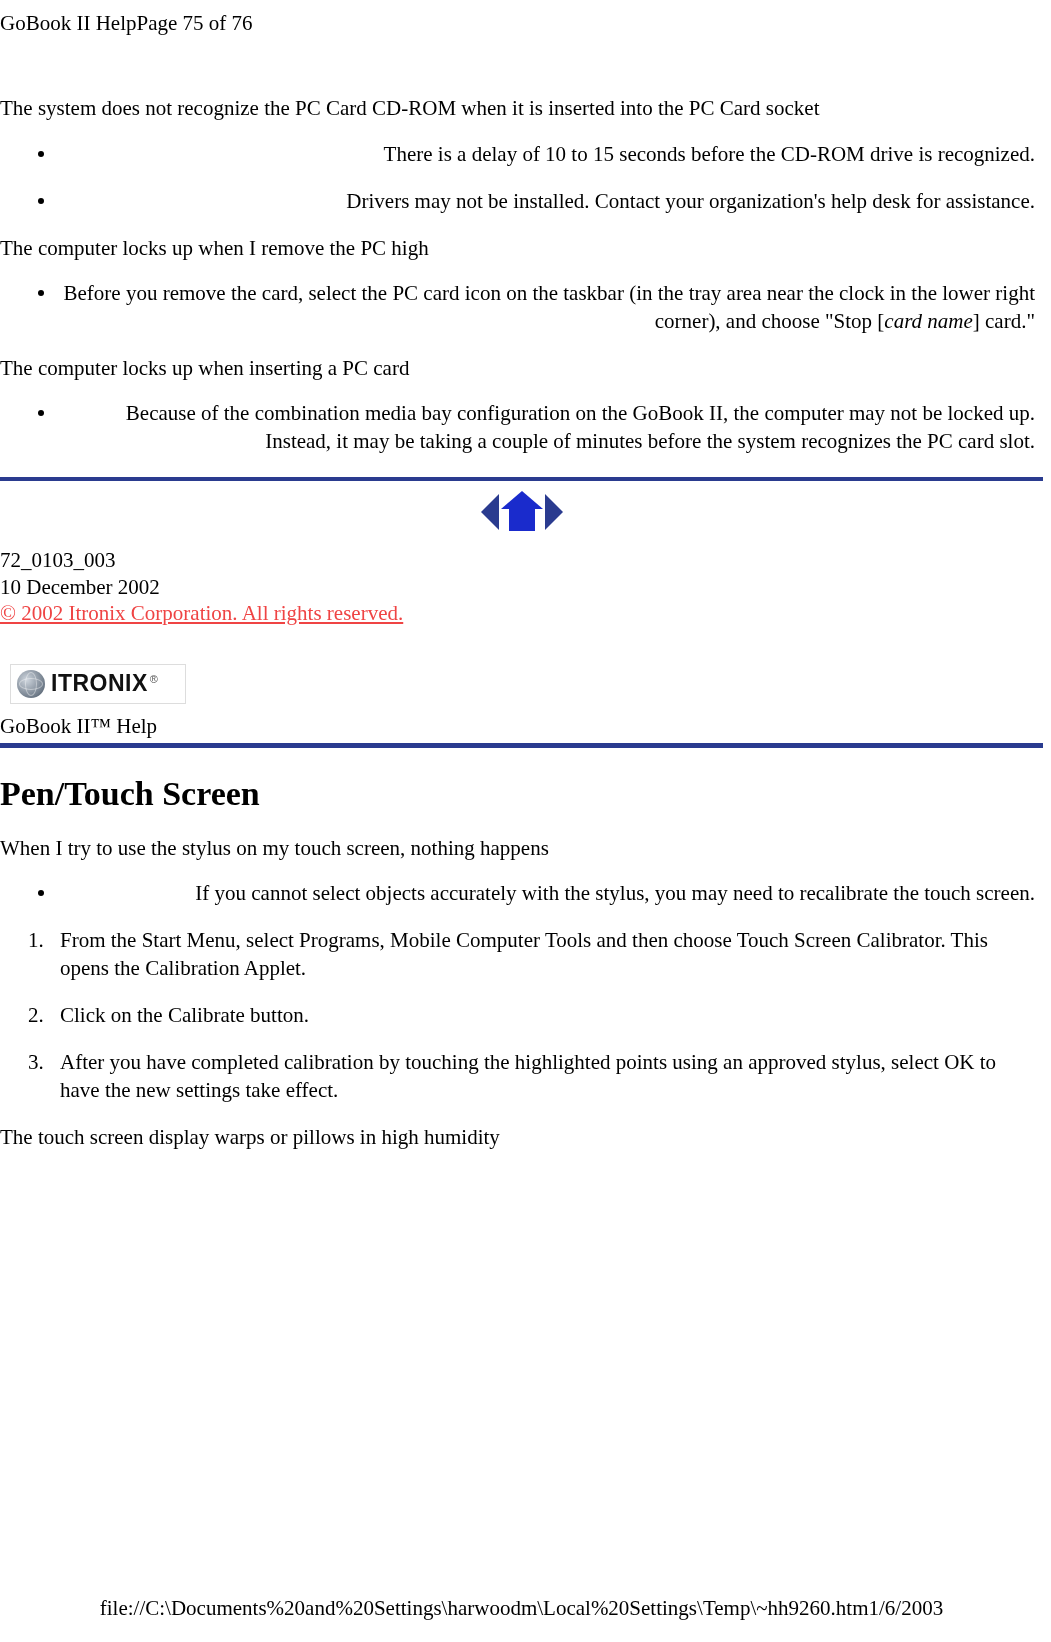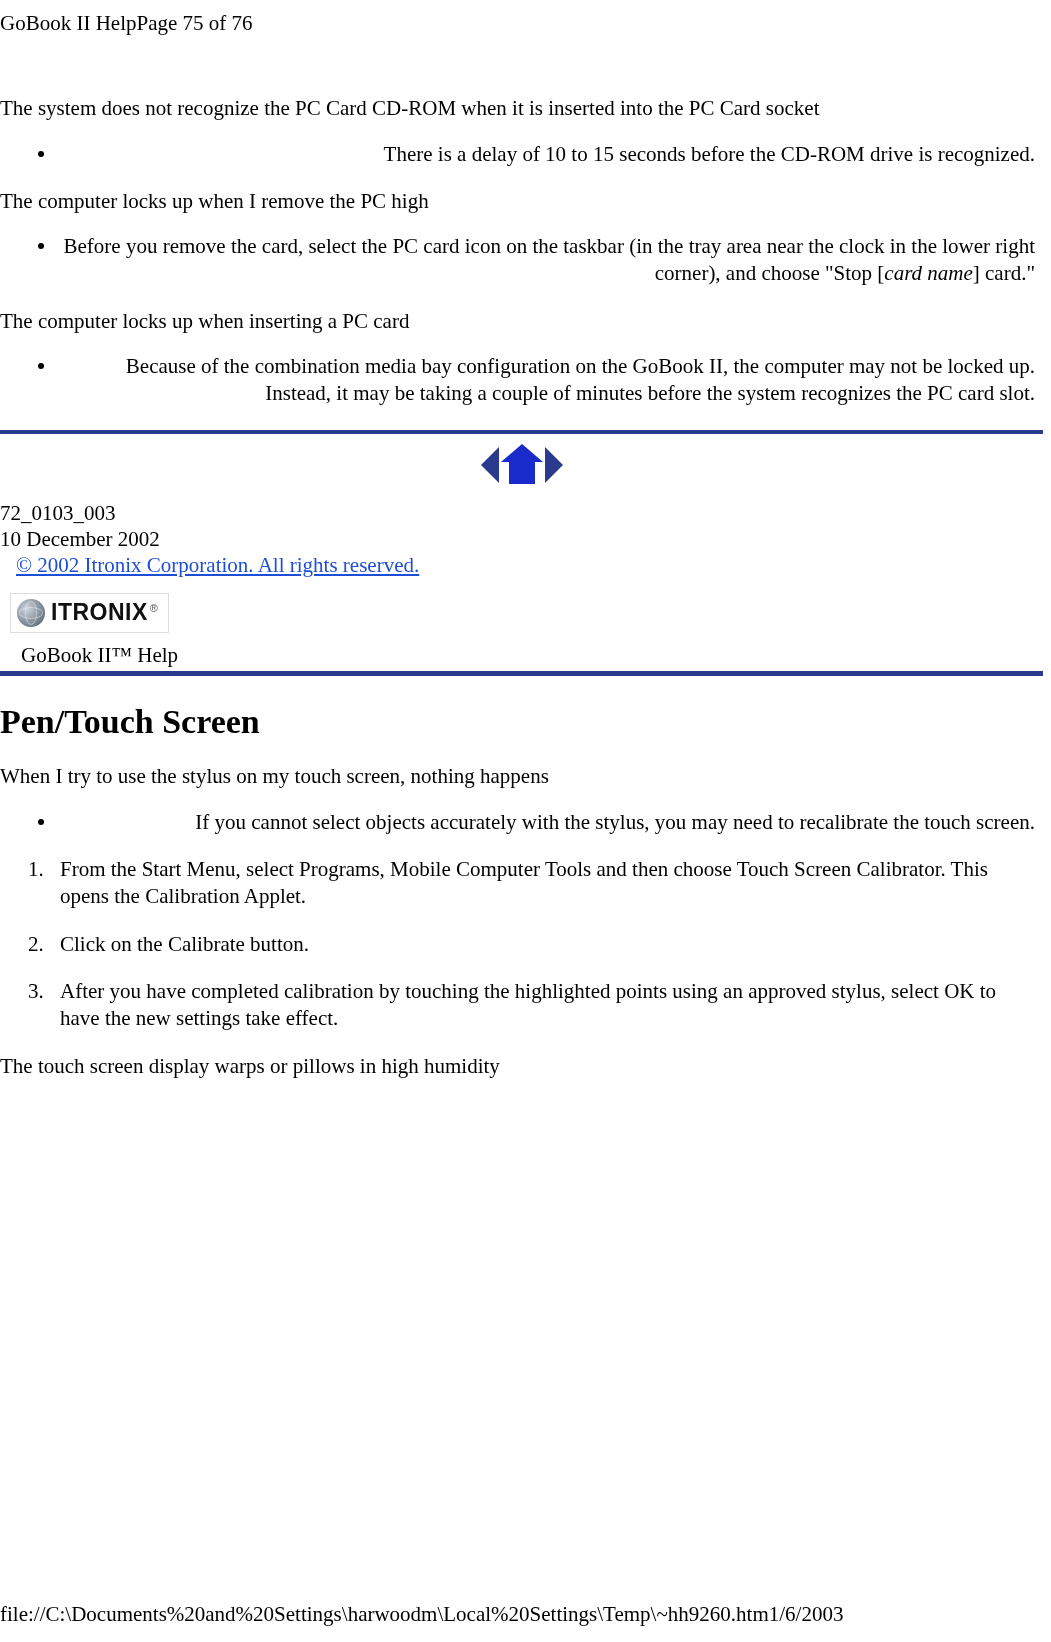--- a/index.html
+++ b/index.html
@@ -69,36 +69,36 @@
       border-right: 21px solid transparent;
       border-bottom: 18px solid #1a2bcc;
       position: absolute; top: 0; left: 0;
     }
     .home-body {
       position: absolute; top: 16px; left: 8px;
       width: 26px; height: 24px;
       background: #1a2bcc;
     }
     .link {
-      color: #1d4ed8;
+      color: #ef4444;
       text-decoration: underline;
-      padding-left: 16px;
     }
     .meta-block { margin: 10px 0 2px 0; }
     .meta-block div { line-height: 1.25; }
     .logo-box {
       margin: 14px 0 8px 10px;
     }
     .itronix {
       display: inline-flex;
       align-items: center;
       gap: 6px;
       border: 1px solid #ddd;
-      padding: 4px 10px 4px 6px;
+      padding: 4px 27px 4px 6px;
       background: #fff;
+      margin-top: 24px;
     }
     .globe {
       width: 28px; height: 28px;
       border-radius: 50%;
       background: radial-gradient(circle at 35% 35%, #cfd6de 0%, #6f7b89 70%, #3a4552 100%);
       position: relative;
       overflow: hidden;
     }
     .globe::before, .globe::after {
       content: "";
@@ -116,21 +116,21 @@
       color: #111;
     }
     .itronix-reg {
       font-family: Arial, Helvetica, sans-serif;
       font-size: 11px;
       vertical-align: super;
       color: #555;
       margin-left: 2px;
     }
     .help-title {
-      margin: 6px 0 2px 21px;
+      margin: 6px 0 2px 0;
       font-size: 21px;
     }
     .thick-divider {
       height: 5px;
       background: #2a3b8f;
       margin: 2px 0 22px 0;
     }
     h1.section {
       font-size: 34px;
       font-weight: bold;
@@ -148,37 +148,38 @@
       position: absolute;
       left: 28px; top: 0;
     }
     .sub-bold {
       font-weight: bold;
       padding-left: 60px;
       margin: 16px 0 16px 0;
     }
     .ftr {
       position: absolute;
-      bottom: 14px; left: 0; right: 8px;
+      bottom: 20px; left: 0; right: 8px;
       display: flex;
-      justify-content: flex-start;
+      justify-content: center;
     }
   </style>
 </head>
 <body>
 
 <div class="hdr">
   <div>GoBook II Help</div>
   <div>Page 75 of 76</div>
 </div>
 
 <div class="content">
   <p class="body-p" style="margin-top:58px;">The system does not recognize the PC Card CD-ROM when it is inserted into the PC Card socket</p>
   <ul class="bul">
     <li>There is a delay of 10 to 15 seconds before the CD-ROM drive is recognized.</li>
+    <li>Drivers may not be installed. Contact your organization's help desk for assistance.</li>
   </ul>
   <p class="body-p">The computer locks up when I remove the PC high</p>
   <ul class="bul">
     <li>
       <span>Before you remove the card, select the PC card icon on the taskbar (in the tray area near the clock in the lower right corner), and choose "Stop [</span><span class="italic">card name</span><span>] card."</span>
     </li>
   </ul>
   <p class="body-p">The computer locks up when inserting a PC card</p>
   <ul class="bul">
     <li>Because of the combination media bay configuration on the GoBook II, the computer may not be locked up.  Instead, it may be taking a couple of minutes before the system recognizes the PC card slot.</li>

